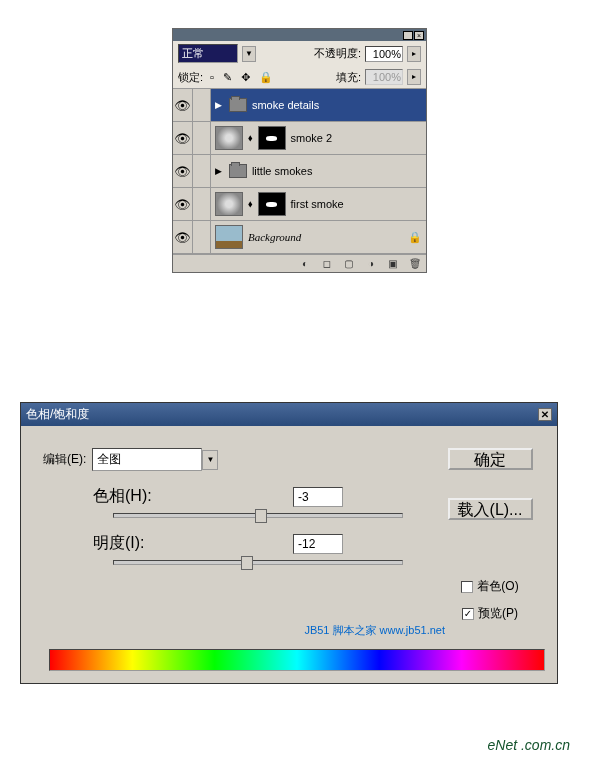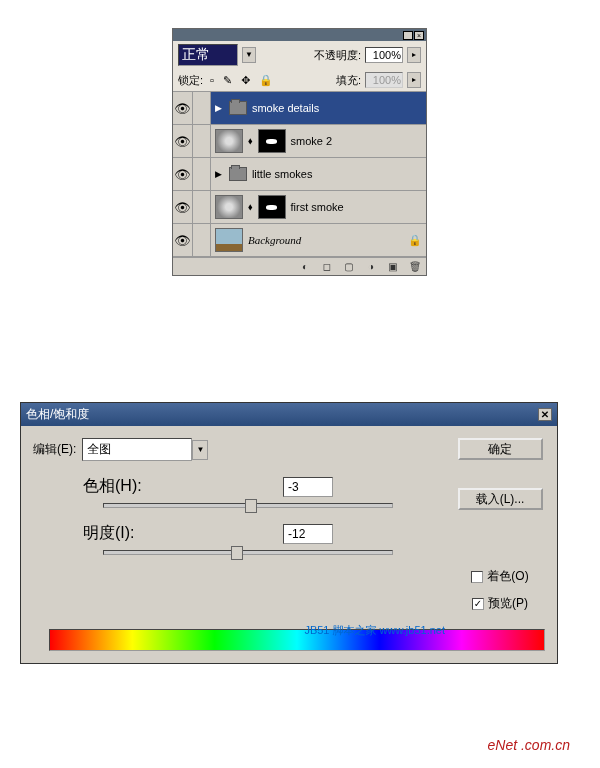--- a/index.html
+++ b/index.html
@@ -5,21 +5,21 @@
     * { box-sizing: border-box; margin: 0; padding: 0; font-family: "SimSun", "Microsoft YaHei", sans-serif; }
     body { background: #fff; width: 600px; height: 768px; position: relative; }
     
     .layers-panel { position: absolute; left: 172px; top: 28px; width: 255px; background: #d4d0c8; border: 1px solid #666; }
     .panel-titlebar { background: #5a6a7a; height: 12px; display: flex; justify-content: flex-end; align-items: center; padding: 0 2px; }
     .panel-titlebar .tb-btn { width: 10px; height: 9px; background: #d4d0c8; border: 1px solid #000; margin-left: 1px; font-size: 7px; text-align: center; line-height: 7px; }
     .panel-tabs { display: flex; background: #d4d0c8; font-size: 11px; }
     .panel-tabs .tab { padding: 2px 6px; color: #666; }
     .panel-tabs .tab.active { background: #e8e4dc; color: #000; }
     .panel-controls { background: #e8e4dc; padding: 3px 5px; font-size: 11px; display: flex; align-items: center; gap: 4px; }
-    .blend-select { background: #1a1a5a; color: #fff; border: 1px inset #999; padding: 1px 3px; width: 60px; font-size: 14px; }
+    .blend-select { background: #1a1a5a; color: #fff; border: 1px inset #999; padding: 1px 3px; width: 60px; font-size: 11px; }
     .dropdown-arrow { border: 1px solid #999; width: 14px; height: 16px; text-align: center; font-size: 8px; background: #d4d0c8; line-height: 14px; }
     .opacity-input { width: 38px; border: 1px inset #999; padding: 1px; background: #fff; font-size: 11px; text-align: right; }
     .lock-row { background: #e8e4dc; padding: 3px 5px; font-size: 11px; display: flex; align-items: center; gap: 4px; border-bottom: 1px solid #999; }
     .lock-icons span { margin: 0 3px; font-size: 11px; }
     .disabled-input { width: 38px; border: 1px inset #ccc; background: #e0e0e0; color: #999; font-size: 11px; padding: 1px; text-align: right; }
     
     .layers-list { background: #c8c4bc; }
     .layer-row { display: flex; align-items: center; border-bottom: 1px solid #999; height: 33px; background: #d4d0c8; }
     .layer-row.selected { background: #d4d0c8; }
     .layer-row.selected .layer-main { background: #2a4a8a; color: #fff; }
@@ -37,40 +37,40 @@
     .thumb.bg { background: linear-gradient(#9bc 70%, #863 70%); }
     .mask-link { font-size: 10px; }
     .italic { font-style: italic; font-family: Liberation Serif, serif; }
     
     .panel-footer { background: #d4d0c8; height: 18px; border-top: 1px solid #999; display: flex; justify-content: flex-end; align-items: center; padding: 0 4px; gap: 8px; }
     .footer-icon { width: 14px; height: 12px; font-size: 10px; text-align: center; color: #333; }
     
     .dialog { position: absolute; left: 20px; top: 362px; width: 538px; background: #d4d0c8; border: 1px solid #333; margin-top: 40px; }
     .dialog-titlebar { background: linear-gradient(#4a6a9a, #2a4a7a); color: #fff; padding: 3px 5px; font-size: 12px; display: flex; justify-content: space-between; align-items: center; }
     .close-btn { width: 14px; height: 13px; background: #d4d0c8; color: #000; border: 1px solid #666; font-size: 10px; text-align: center; line-height: 11px; font-weight: bold; }
-    .dialog-body { padding: 12px; display: flex; gap: 10px; }
+    .dialog-body { padding: 22px; display: flex; gap: 10px; }
     .dialog-left { flex: 1; }
     .edit-row { display: flex; align-items: center; font-size: 12px; margin-bottom: 15px; }
     .edit-select { border: 1px inset #999; background: #fff; padding: 2px 4px; width: 110px; margin-left: 6px; }
     .dd-btn { width: 16px; height: 20px; border: 1px solid #999; background: #d4d0c8; font-size: 8px; text-align: center; line-height: 18px; }
     .slider-row { margin: 8px 0 15px 50px; }
     .slider-label-row { display: flex; align-items: center; margin-bottom: 6px; }
     .slider-label { font-size: 16px; width: 200px; }
     .slider-value { width: 50px; border: 1px inset #999; background: #fff; padding: 2px 4px; font-size: 12px; }
     .slider-track { height: 5px; background: #ccc; border: 1px inset #999; position: relative; width: 290px; margin-left: 20px; }
     .slider-thumb { position: absolute; top: -5px; width: 12px; height: 14px; background: #d4d0c8; border: 1px solid #666; }
     
     .dialog-right { width: 90px; display: flex; flex-direction: column; gap: 8px; align-items: center; }
-    .dlg-btn { width: 85px; height: 22px; background: #d4d0c8; border: 2px outset #eee; font-size: 12px; cursor: pointer; }
+    .dlg-btn { width: 85px; height: 22px; background: #d4d0c8; border: 2px outset #eee; font-size: 16px; cursor: pointer; }
     .checkbox-row { display: flex; align-items: center; font-size: 12px; gap: 4px; margin-top: 2px; }
     .checkbox { width: 12px; height: 12px; border: 1px inset #999; background: #fff; font-size: 10px; text-align: center; line-height: 10px; }
     
     .spectrum { height: 22px; margin: 5px 12px 12px 28px; border: 1px inset #999; background: linear-gradient(90deg, red, yellow, lime, cyan, blue, magenta, red); }
     
-    .watermark { position: absolute; right: 30px; bottom: 15px; font-size: 14px; color: #b91c1c; font-style: italic; }
+    .watermark { position: absolute; right: 30px; bottom: 15px; font-size: 14px; color: #14532d; font-style: italic; }
     .jb51 { position: absolute; right: 155px; bottom: 130px; font-size: 11px; color: #06c; }
   </style>
 </head>
 <body>
 
 <div class="layers-panel">
   <div class="panel-titlebar">
     <div class="tb-btn">_</div>
     <div class="tb-btn">×</div>
   </div>

